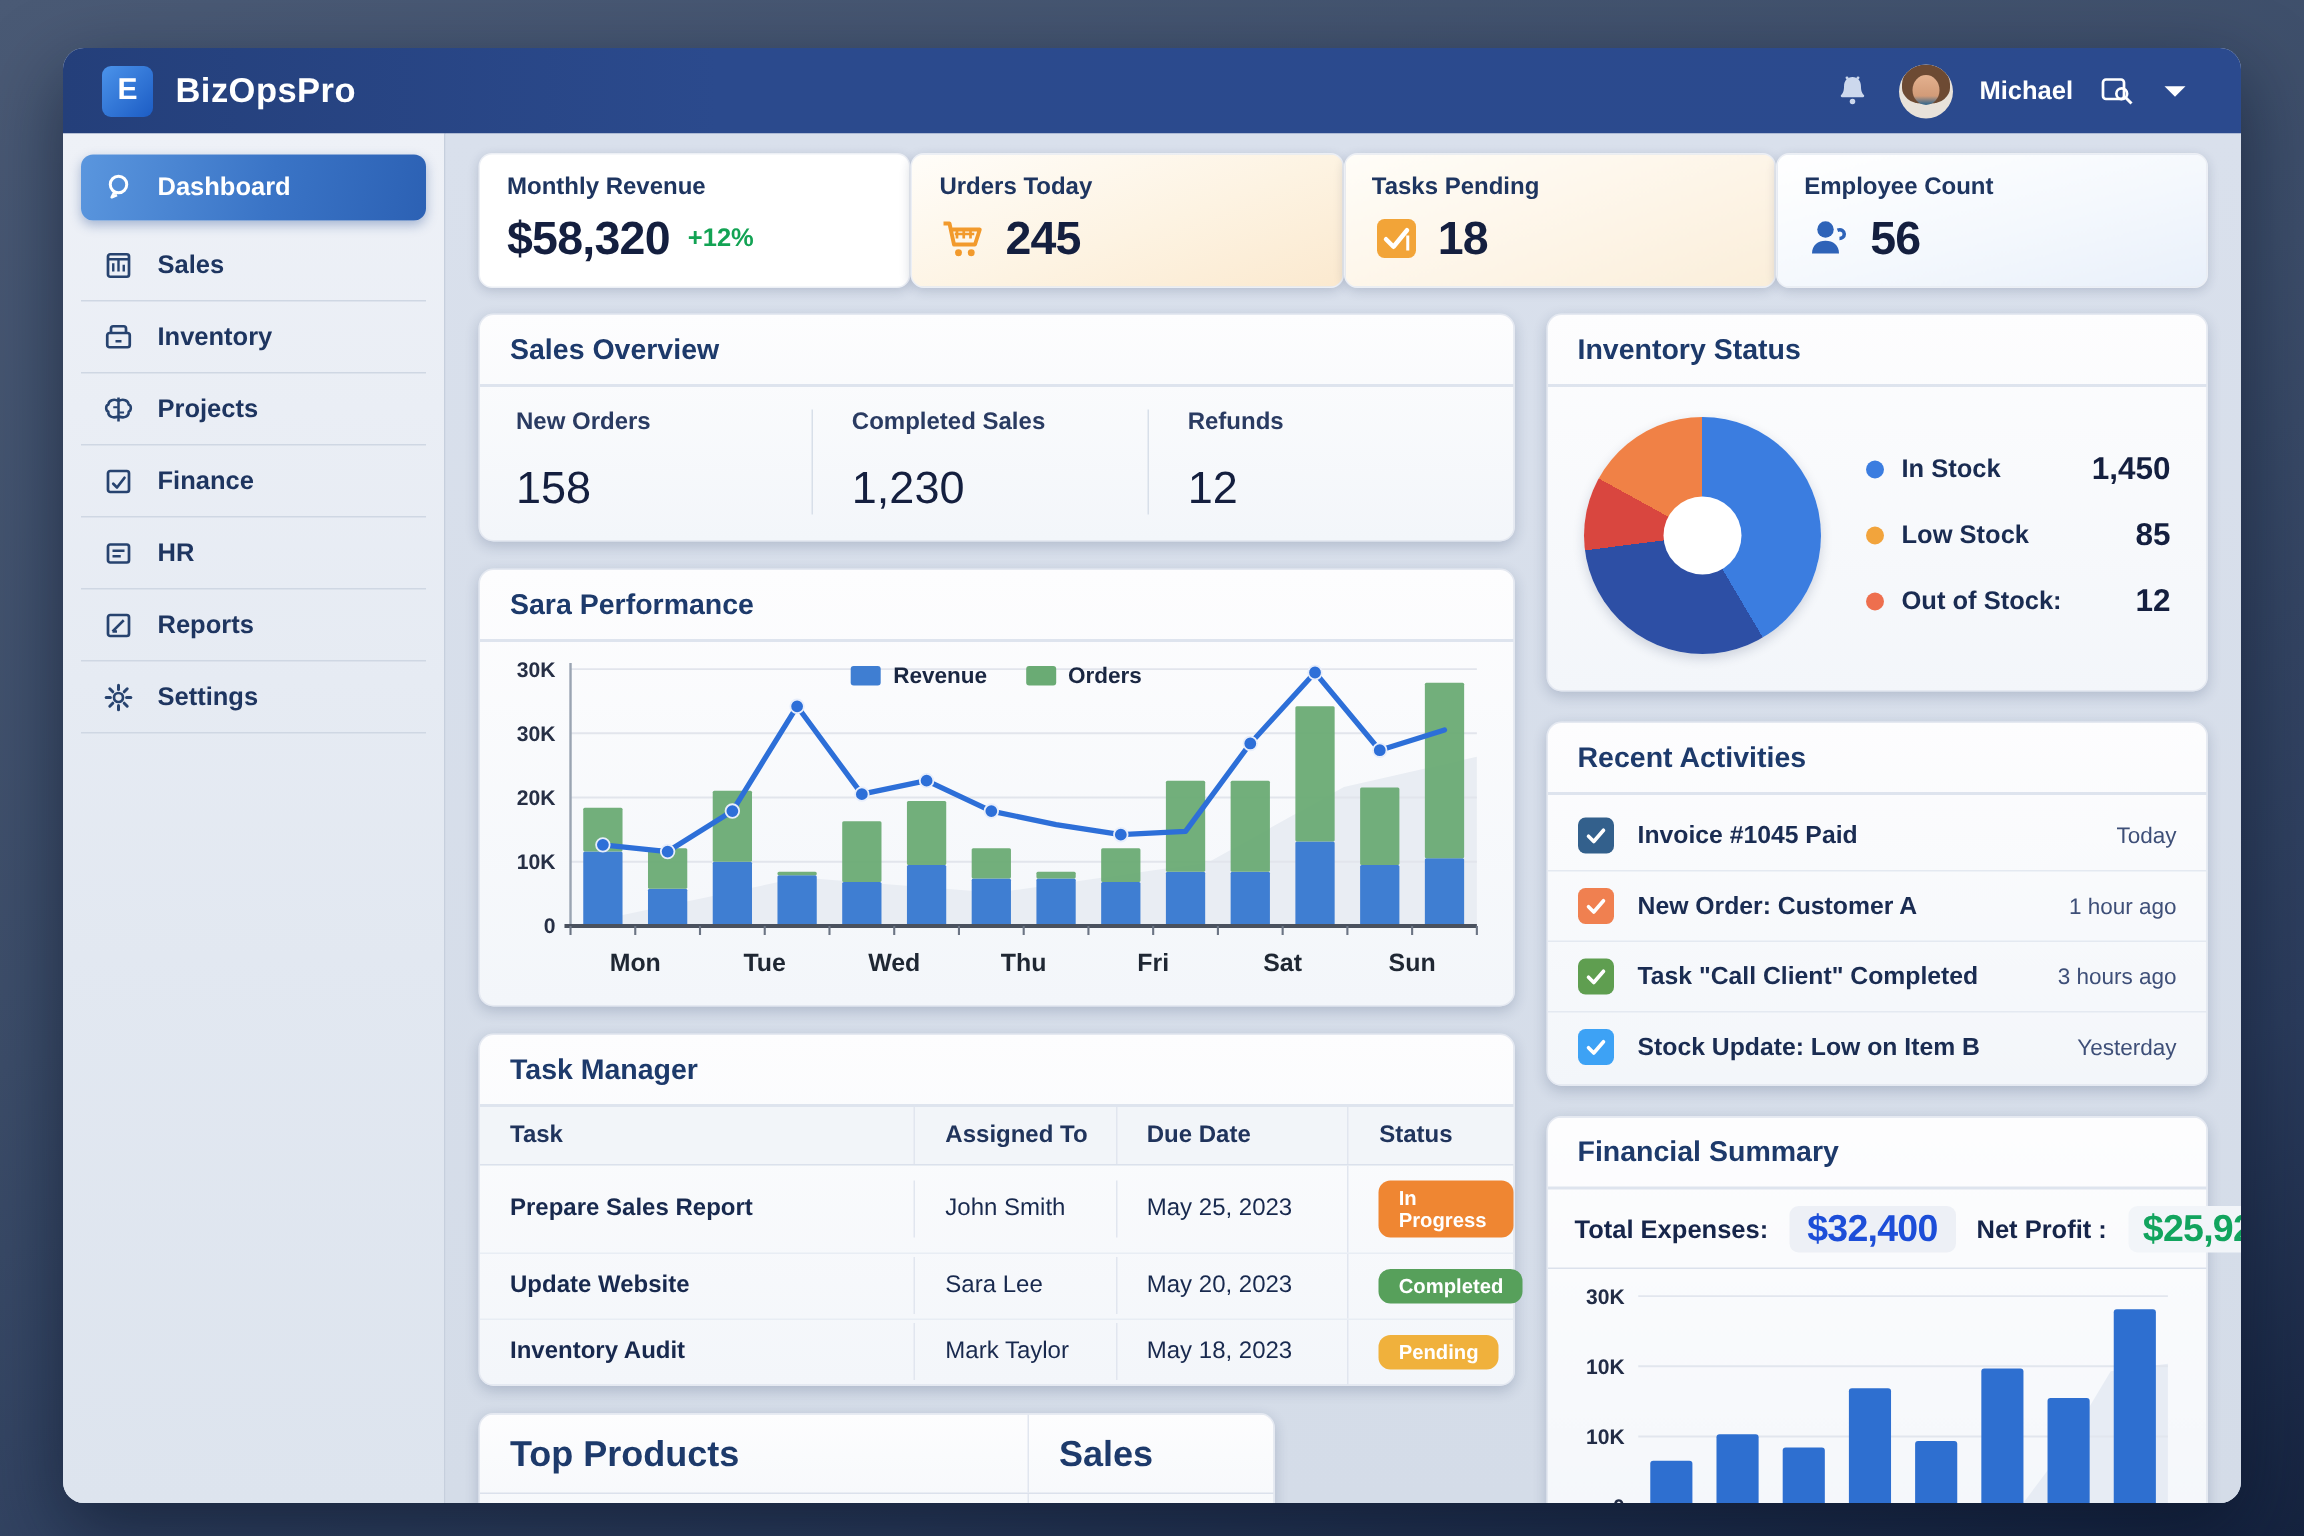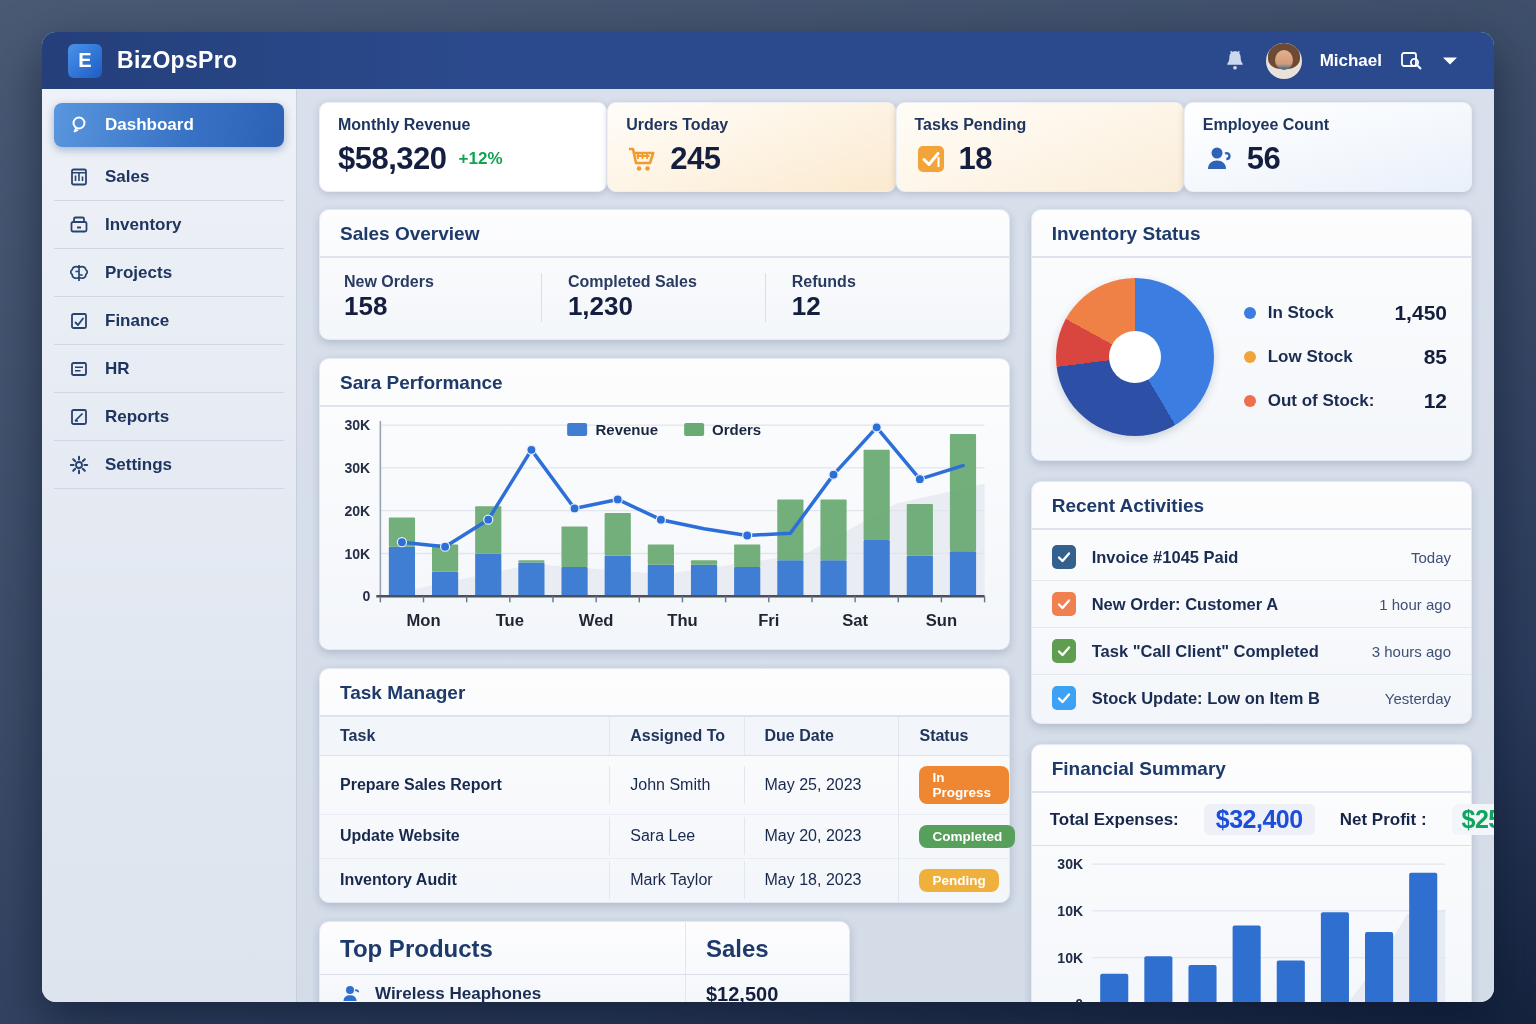--- a/index.html
+++ b/index.html
@@ -88,22 +88,22 @@
   }
   .panel-h {
     padding:13px 20px 11px; font-size:19px; font-weight:bold; color:#1d3a6b;
     border-bottom:2px solid #dee4ee;
   }
   
   .so-row { display:flex; padding:15px 20px 17px; }
   .so-stat { flex:1; padding-left:26px; }
   .so-stat:first-child { padding-left:4px; }
   .so-stat + .so-stat { border-left:1px solid #d8dfe9; }
-  .so-label { font-size:16px; font-weight:bold; color:#2a3b62; margin-bottom:0; }
-  .so-value { font-size:26px; font-weight:bold; color:#141f3f; }
+  .so-label { font-size:16px; font-weight:bold; color:#2a3b62; margin-bottom:18px; }
+  .so-value { font-size:30px; font-weight:normal; color:#141f3f; }
   
   .chart-wrap { position:relative; padding:6px 12px 8px; }
   .sp-legend {
     position:absolute; top:14px; left:50%; transform:translateX(-50%);
     display:flex; gap:26px; align-items:center; z-index:2;
   }
   .leg-item { display:flex; align-items:center; gap:8px; font-size:15px; font-weight:bold; color:#1a2742; }
   .leg-chip { width:20px; height:13px; border-radius:2px; }
   svg.chart { display:block; width:100%; height:auto; }
   
@@ -149,21 +149,21 @@
   .act-row { display:flex; align-items:center; gap:16px; padding:11px 20px; border-bottom:1px solid #e4e9f1; }
   .act-row:last-child { border-bottom:none; }
   .act-ic {
     width:24px; height:24px; border-radius:5px; flex:0 0 24px;
     display:flex; align-items:center; justify-content:center;
   }
   .act-ic svg { width:14px; height:14px; }
   .act-text { font-size:16.5px; font-weight:bold; color:#1a2c52; }
   .act-time { margin-left:auto; font-size:15px; color:#3e4f78; }
   
-  .fin-stats { display:flex; align-items:center; gap:25px; padding:11px 18px 10px; border-bottom:1px solid #dbe1ec; }
+  .fin-stats { display:flex; align-items:center; gap:14px; padding:11px 18px 10px; border-bottom:1px solid #dbe1ec; }
   .fin-label { font-size:17px; font-weight:bold; color:#16254a; white-space:nowrap; }
   .fin-exp {
     font-size:25px; font-weight:bold; color:#1d4ed8; background:#edf0f6;
     border-radius:6px; padding:1px 12px; letter-spacing:-.5px;
   }
   .fin-profit {
     font-size:25px; font-weight:bold; color:#12a45e; background:#f2f5f9;
     border-radius:6px; padding:1px 10px; letter-spacing:-.5px;
   }
   .fin-label.right { margin-left:auto; }

